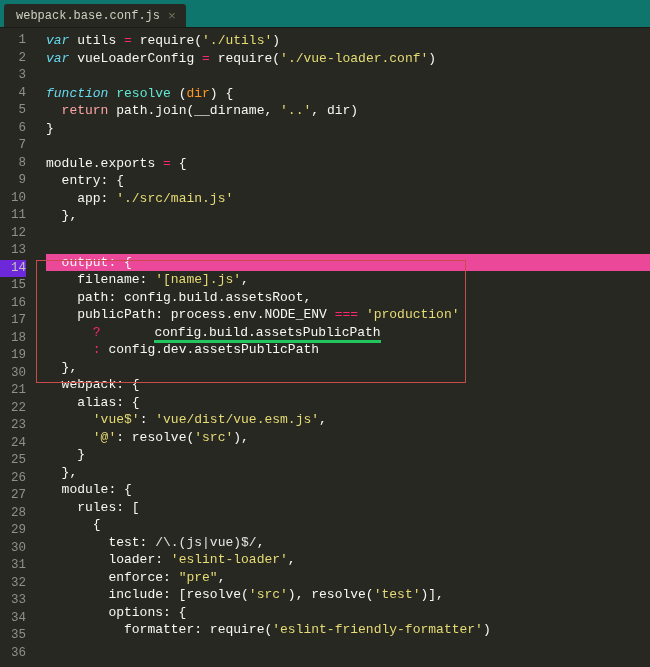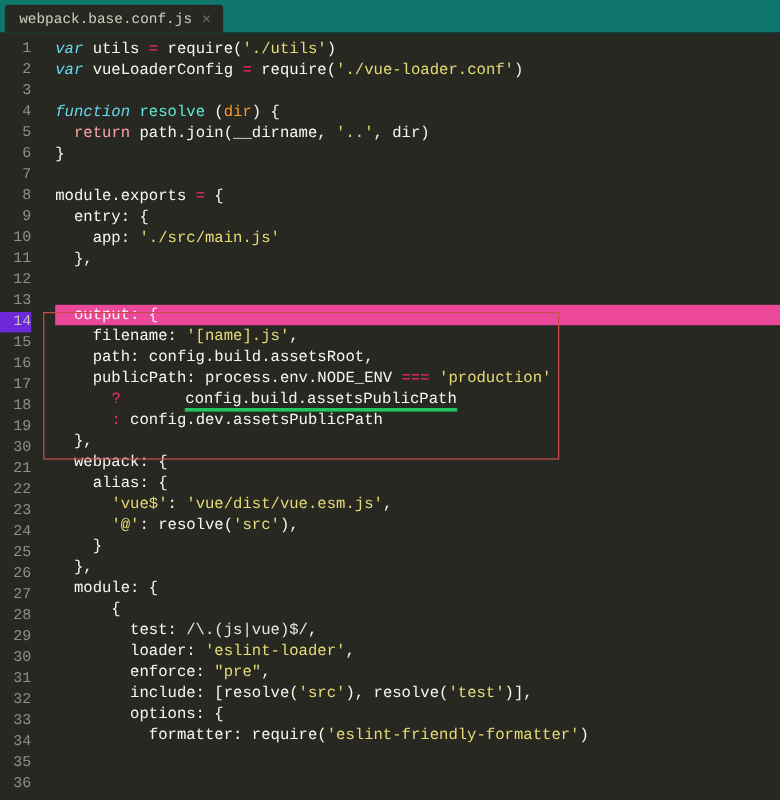--- a/index.html
+++ b/index.html
@@ -154,20 +154,21 @@
     <div class="line"><span>      </span><span class="op">?</span><span> </span><span class="prop underline-red">config.build.assetsPublicPath</span></div>
     <div class="line"><span>      </span><span class="op">:</span><span class="prop"> config.dev.assetsPublicPath</span></div>
     <div class="line"><span class="prop">  },</span></div>
     <div class="line"><span class="prop">  webpack: {</span></div>
     <div class="line"><span class="prop">    alias: {</span></div>
     <div class="line"><span>      </span><span class="str">'vue$'</span><span class="prop">: </span><span class="str">'vue/dist/vue.esm.js'</span><span class="punct">,</span></div>
     <div class="line"><span>      </span><span class="str">'@'</span><span class="prop">: resolve(</span><span class="str">'src'</span><span class="punct">),</span></div>
     <div class="line"><span class="prop">    }</span></div>
     <div class="line"><span class="prop">  },</span></div>
     <div class="line"><span class="prop">  module: {</span></div>
+    <div class="line"><span class="prop">    rules: [</span></div>
     <div class="line"><span class="prop">      {</span></div>
     <div class="line"><span class="prop">        test: </span><span class="regex">/\.(js|vue)$/</span><span class="punct">,</span></div>
     <div class="line"><span class="prop">        loader: </span><span class="str">'eslint-loader'</span><span class="punct">,</span></div>
     <div class="line"><span class="prop">        enforce: </span><span class="str">"pre"</span><span class="punct">,</span></div>
     <div class="line"><span class="prop">        include: [resolve(</span><span class="str">'src'</span><span class="prop">), resolve(</span><span class="str">'test'</span><span class="prop">)],</span></div>
     <div class="line"><span class="prop">        options: {</span></div>
     <div class="line"><span class="prop">          formatter: require(</span><span class="str">'eslint-friendly-formatter'</span><span class="punct">)</span></div>
   </div>
 </div>
 

